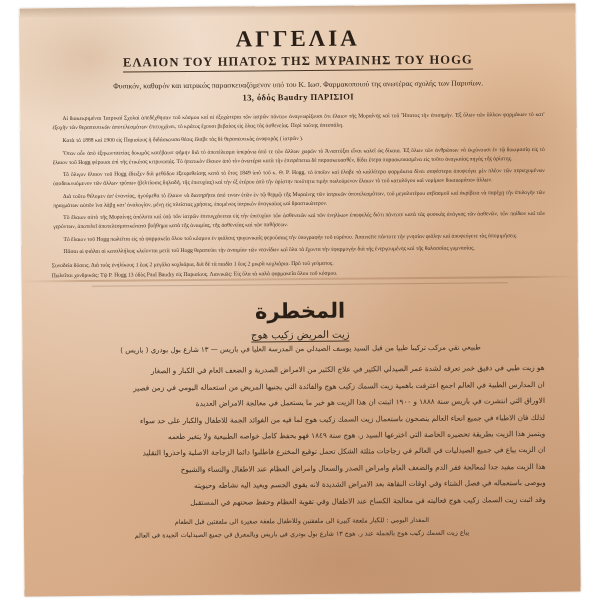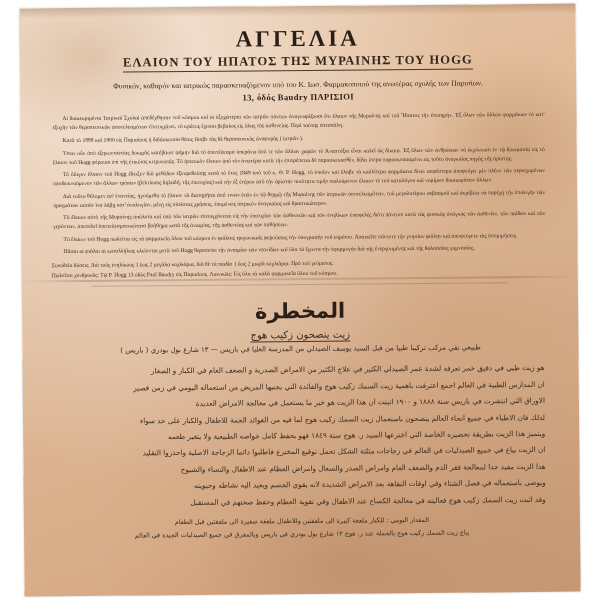--- a/index.html
+++ b/index.html
@@ -217,21 +217,21 @@
           <div>Συνοδεία δόσεις. Διὰ τοὺς ἐνηλίκους 1 ἕως 2 μεγάλα κοχλιάρια, διὰ δὲ τὰ παιδία 1 ἕως 2 μικρὰ κοχλιάρια. Πρὸ τοῦ γεύματος.</div>
           <div>Πωλεῖται χονδρικῶς: Τῷ Ρ. Hogg 13 ὁδὸς Paul Baudry εἰς Παρισίους. Λιανικῶς: Εἰς ὅλα τὰ καλὰ φαρμακεῖα ὅλου τοῦ κόσμου.</div>
         </div>
       </div>
 
       <div class="hairline"></div>
 
       <div class="ar-section">
         <div class="ar-title">المخطرة</div>
         <div class="ar-subtitle">
-          <span class="underline">زيت ينصحون زكيب هوج</span>
+          <span class="underline">زيت المريض زكيب هوج</span>
         </div>
         <div class="ar-byline">طبيعي نقي مركب تركيبا طبيا من قبل السيد يوسف الصيدلي من المدرسة العليا في باريس — ١٣ شارع بول بودري ( باريس )</div>
 
         <div class="ar-body">
           <p>هو زيت طبي في دقيق خمر تعرفه لشدة عمر الصيدلي الكثير في علاج الكثير من الامراض الصدرية و الضعف العام في الكبار و الصغار</p>
           <p>ان المدارس الطبية في العالم اجمع اعترفت باهمية زيت السمك زكيب هوج والفائدة التي يجنيها المريض من استعماله اليومي في زمن قصير</p>
           <p>الاوراق التي انتشرت في باريس سنة ١٨٨٨ و ١٩٠٠ اثبتت ان هذا الزيت هو خير ما يستعمل في معالجة الامراض العديدة</p>
           <p>لذلك فان الاطباء في جميع انحاء العالم ينصحون باستعمال زيت السمك زكيب هوج لما فيه من الفوائد الجمة للاطفال والكبار على حد سواء</p>
           <p>ويتميز هذا الزيت بطريقة تحضيره الخاصة التي اخترعها السيد ر. هوج سنة ١٨٤٩ فهو يحفظ كامل خواصه الطبيعية ولا يتغير طعمه</p>
           <p>ان الزيت يباع في جميع الصيدليات في العالم في زجاجات مثلثة الشكل تحمل توقيع المخترع فاطلبوا دائما الزجاجة الاصلية واحذروا التقليد</p>

